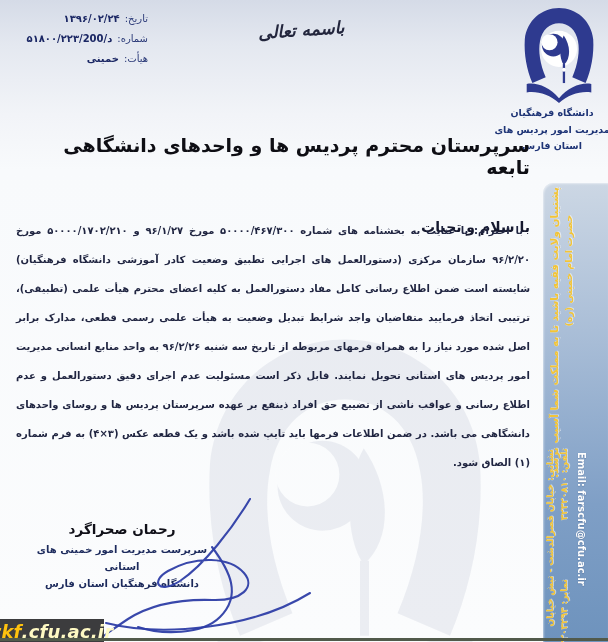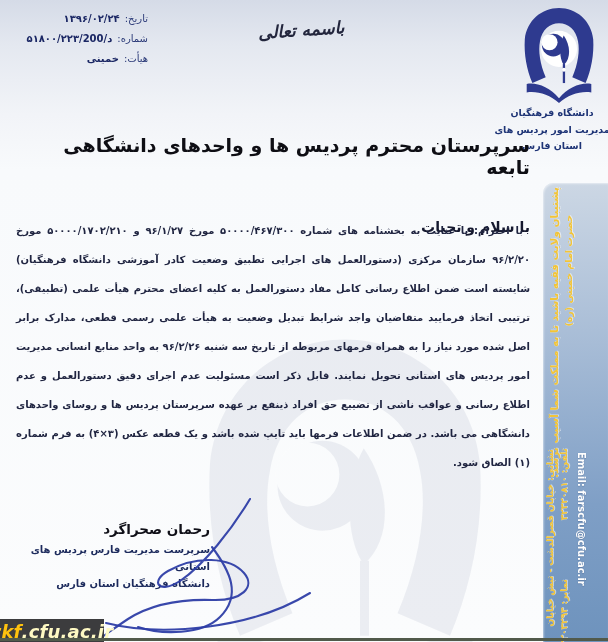--- a/index.html
+++ b/index.html
@@ -35,21 +35,21 @@
   .attrib{left:563px;top:352px;width:137px;font-size:9.5px;}
   .addr{left:545px;top:652px;width:203px;font-size:9px;}
   .phonefax{left:559px;top:646px;width:198px;font-size:9px;display:flex;justify-content:space-between;}
   .email{left:587px;top:452px;width:188px;font-size:10px;}
   
   .recipient{position:absolute;right:78px;top:134px;direction:rtl;font-size:19px;font-weight:bold;color:#0e0e14;margin-left:40px;}
   .salutation{position:absolute;right:78px;top:192px;direction:rtl;font-size:14px;font-weight:bold;color:#15182e;margin-top:27px;}
   .body-text{position:absolute;right:78px;left:16px;top:216px;direction:rtl;text-align:justify;
     font-size:10px;font-weight:bold;color:#1f2440;line-height:29px;text-indent:7px;}
   
-  .signer{position:absolute;left:20px;top:521px;width:190px;direction:rtl;}
+  .signer{position:absolute;left:27px;top:521px;width:190px;text-align:center;direction:rtl;}
   .signer .name{font-size:13.5px;font-weight:bold;color:#101018;margin-bottom:4px;}
   .signer .t{font-size:10px;font-weight:bold;color:#1c2a5c;line-height:1.7;}
   .sig-svg{position:absolute;left:92px;top:487px;width:232px;height:156px;}
   .sig-svg path{fill:none;stroke:#2e3ea6;stroke-width:2.1;stroke-linecap:round;opacity:.95;}
   
   .watermark{position:absolute;left:195px;top:328px;width:300px;height:398px;opacity:.08;}
   
   .badge{position:absolute;left:0;top:607px;width:104px;height:25px;background:#3c3c3e;
     display:flex;align-items:center;justify-content:center;font-size:18px;font-weight:bold;
     font-style:italic;letter-spacing:.2px;margin-top:12px;}
@@ -119,21 +119,21 @@
     <span>نمابر: ۳۲۰۳۲۹۳</span>
   </div>
   <div class="v-ltr email">Email: farscfu@cfu.ac.ir</div>
 
   <div class="recipient">سرپرستان محترم پردیس ها و واحدهای دانشگاهی تابعه</div>
   <div class="salutation">با سلام و تحیات</div>
   <div class="body-text">با احترام: با عنایت به بخشنامه های شماره ۵۰۰۰۰/۴۶۷/۳۰۰ مورخ ۹۶/۱/۲۷ و ۵۰۰۰۰/۱۷۰۲/۲۱۰ مورخ ۹۶/۲/۲۰ سازمان مرکزی (دستورالعمل های اجرایی تطبیق وضعیت کادر آموزشی دانشگاه فرهنگیان) شایسته است ضمن اطلاع رسانی کامل مفاد دستورالعمل به کلیه اعضای محترم هیأت علمی (تطبیقی)، ترتیبی اتخاذ فرمایید متقاضیان واجد شرایط تبدیل وضعیت به هیأت علمی رسمی قطعی، مدارک برابر اصل شده مورد نیاز را به همراه فرمهای مربوطه از تاریخ سه شنبه ۹۶/۲/۲۶ به واحد منابع انسانی مدیریت امور پردیس های استانی تحویل نمایند. قابل ذکر است مسئولیت عدم اجرای دقیق دستورالعمل و عدم اطلاع رسانی و عواقب ناشی از تضییع حق افراد ذینفع بر عهده سرپرستان پردیس ها و روسای واحدهای دانشگاهی می باشد. در ضمن اطلاعات فرمها باید تایپ شده باشد و یک قطعه عکس (۳×۴) به فرم شماره (۱) الصاق شود.</div>
 
   <div class="signer">
     <div class="name">رحمان صحراگرد</div>
-    <div class="t">سرپرست مدیریت فارس پردیس های استانی</div>
+    <div class="t">سرپرست مدیریت امور خمینی های استانی</div>
     <div class="t">دانشگاه فرهنگیان استان فارس</div>
   </div>
   <svg class="sig-svg" viewBox="0 0 232 156" aria-hidden="true">
     <path d="M158 12 C140 42 112 78 88 94 C66 108 58 94 76 84 C104 68 138 70 152 86 C164 100 150 114 120 113 C88 112 58 118 36 132 C24 140 16 146 10 150"></path>
     <path d="M120 60 C138 84 150 108 128 130 C110 148 70 148 46 140"></path>
     <path d="M14 136 C70 150 160 142 218 106"></path>
   </svg>
 
   <div class="badge">
     <span class="p1">zkf</span>

